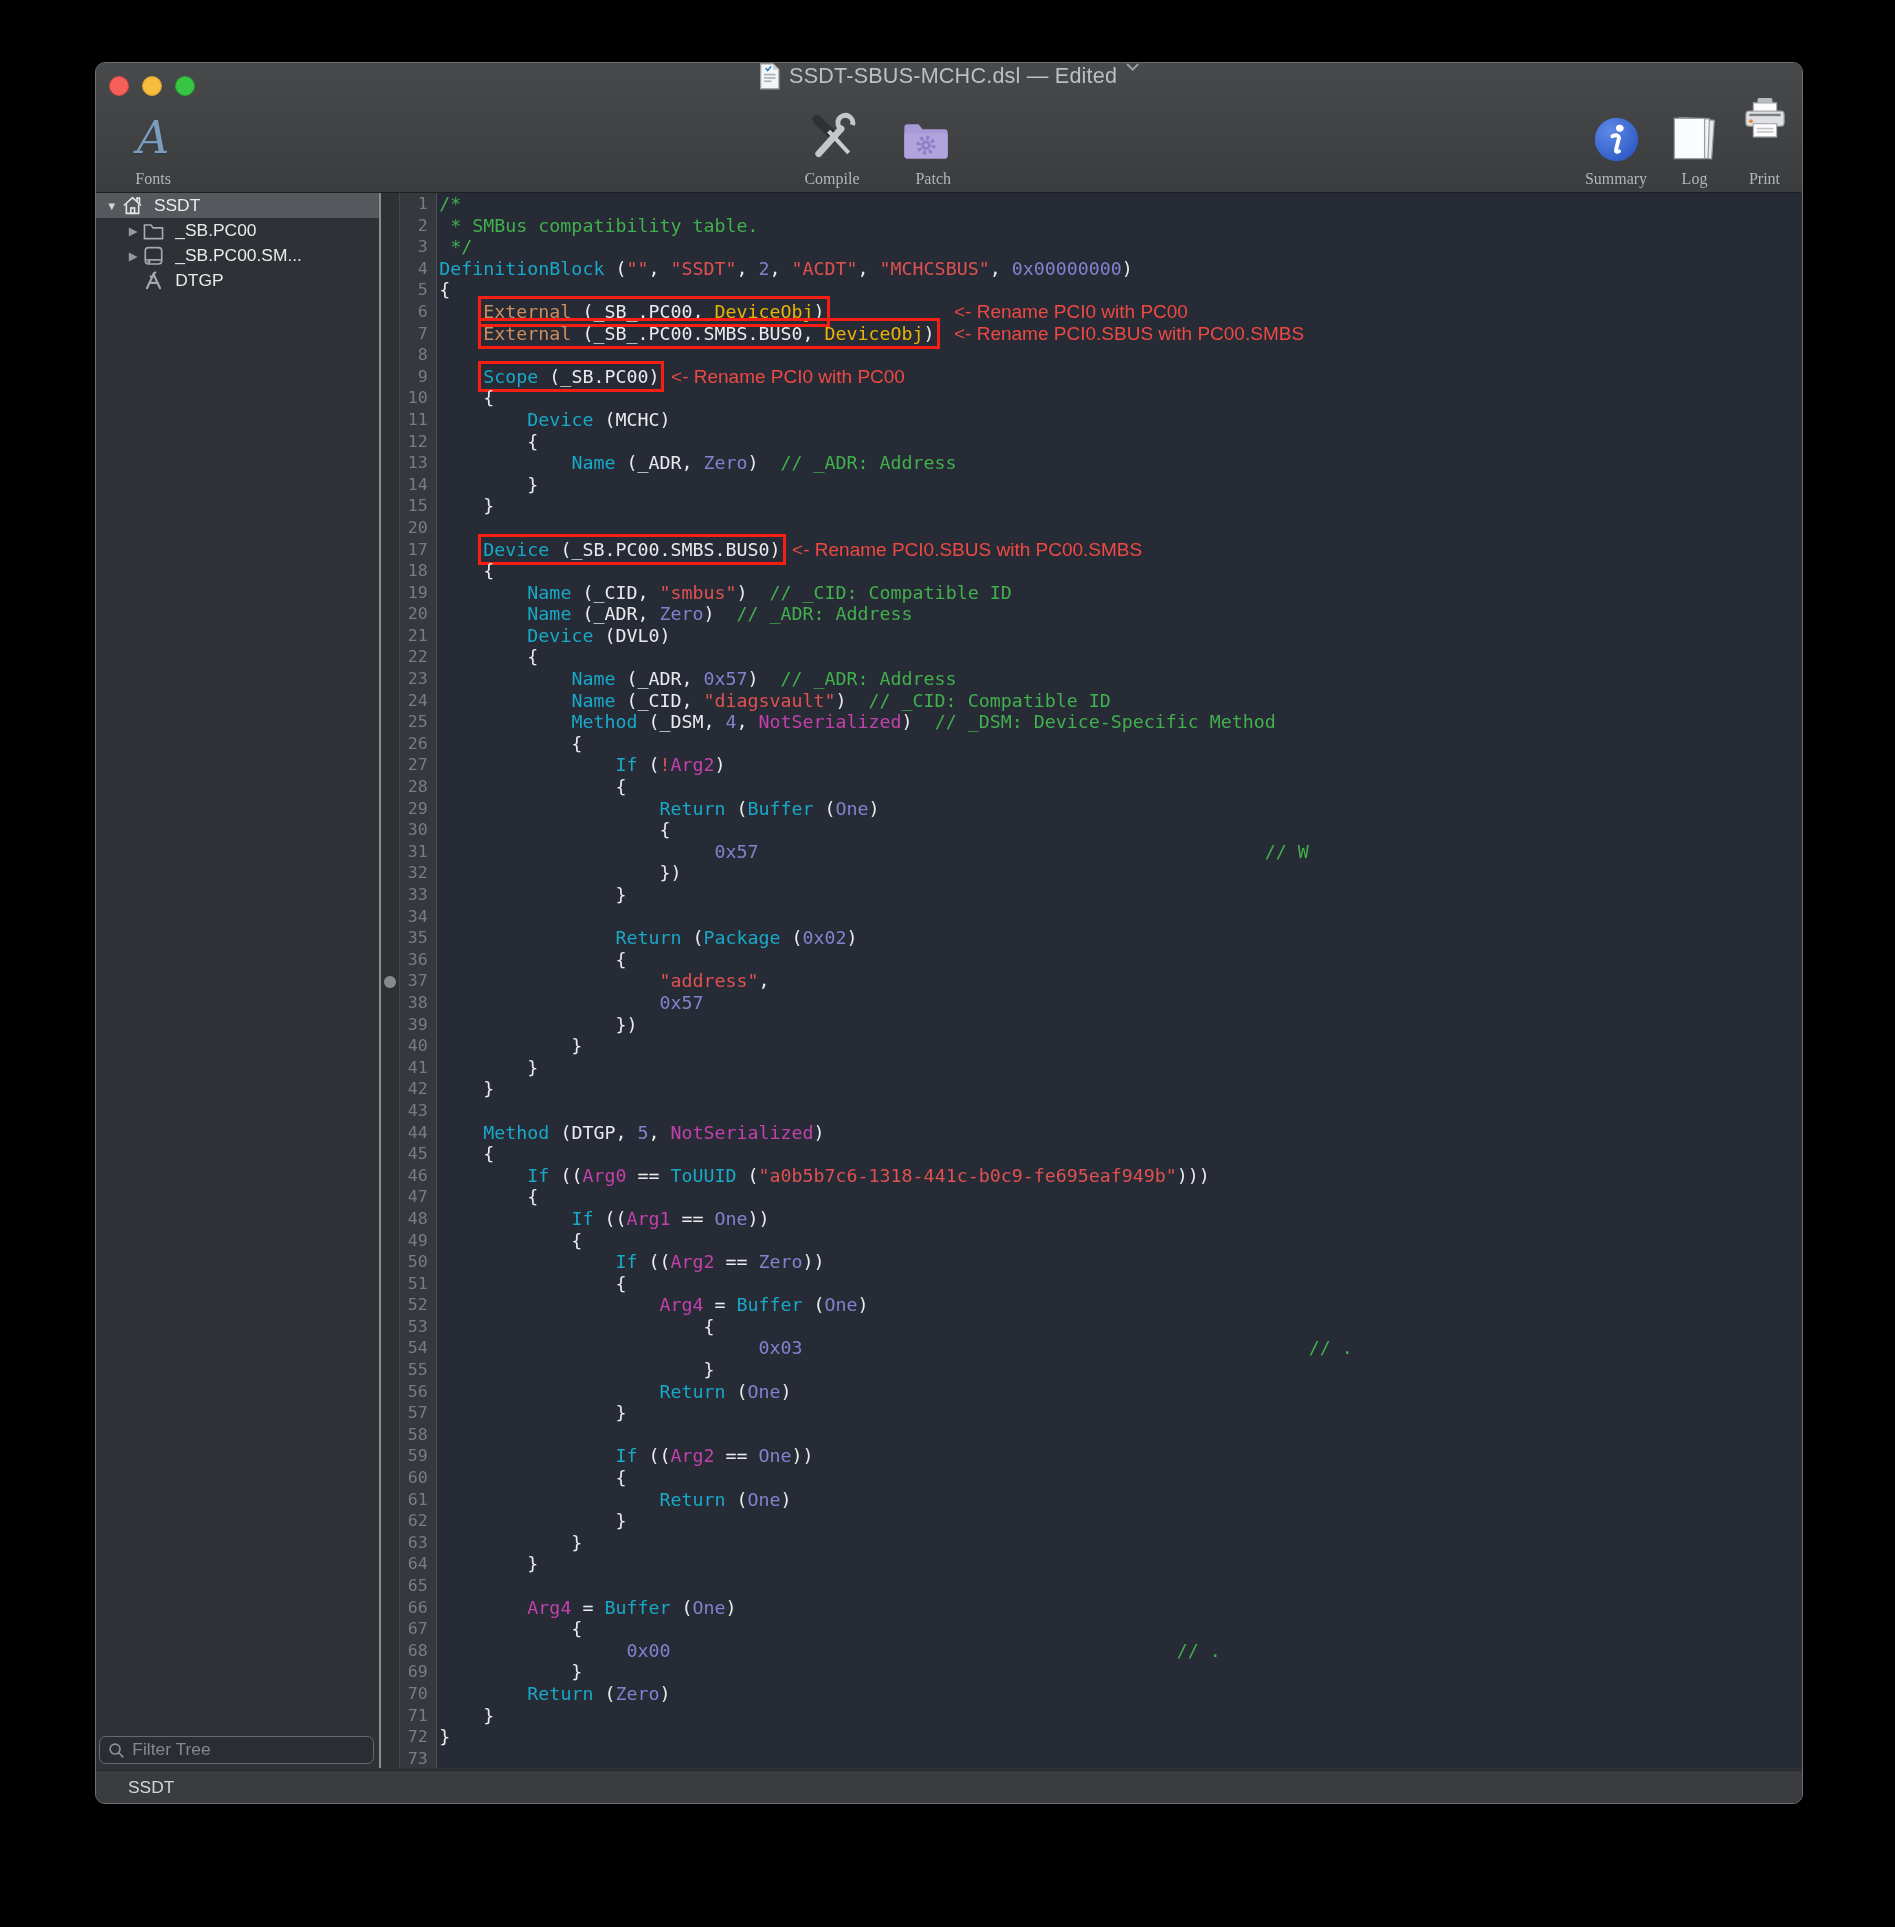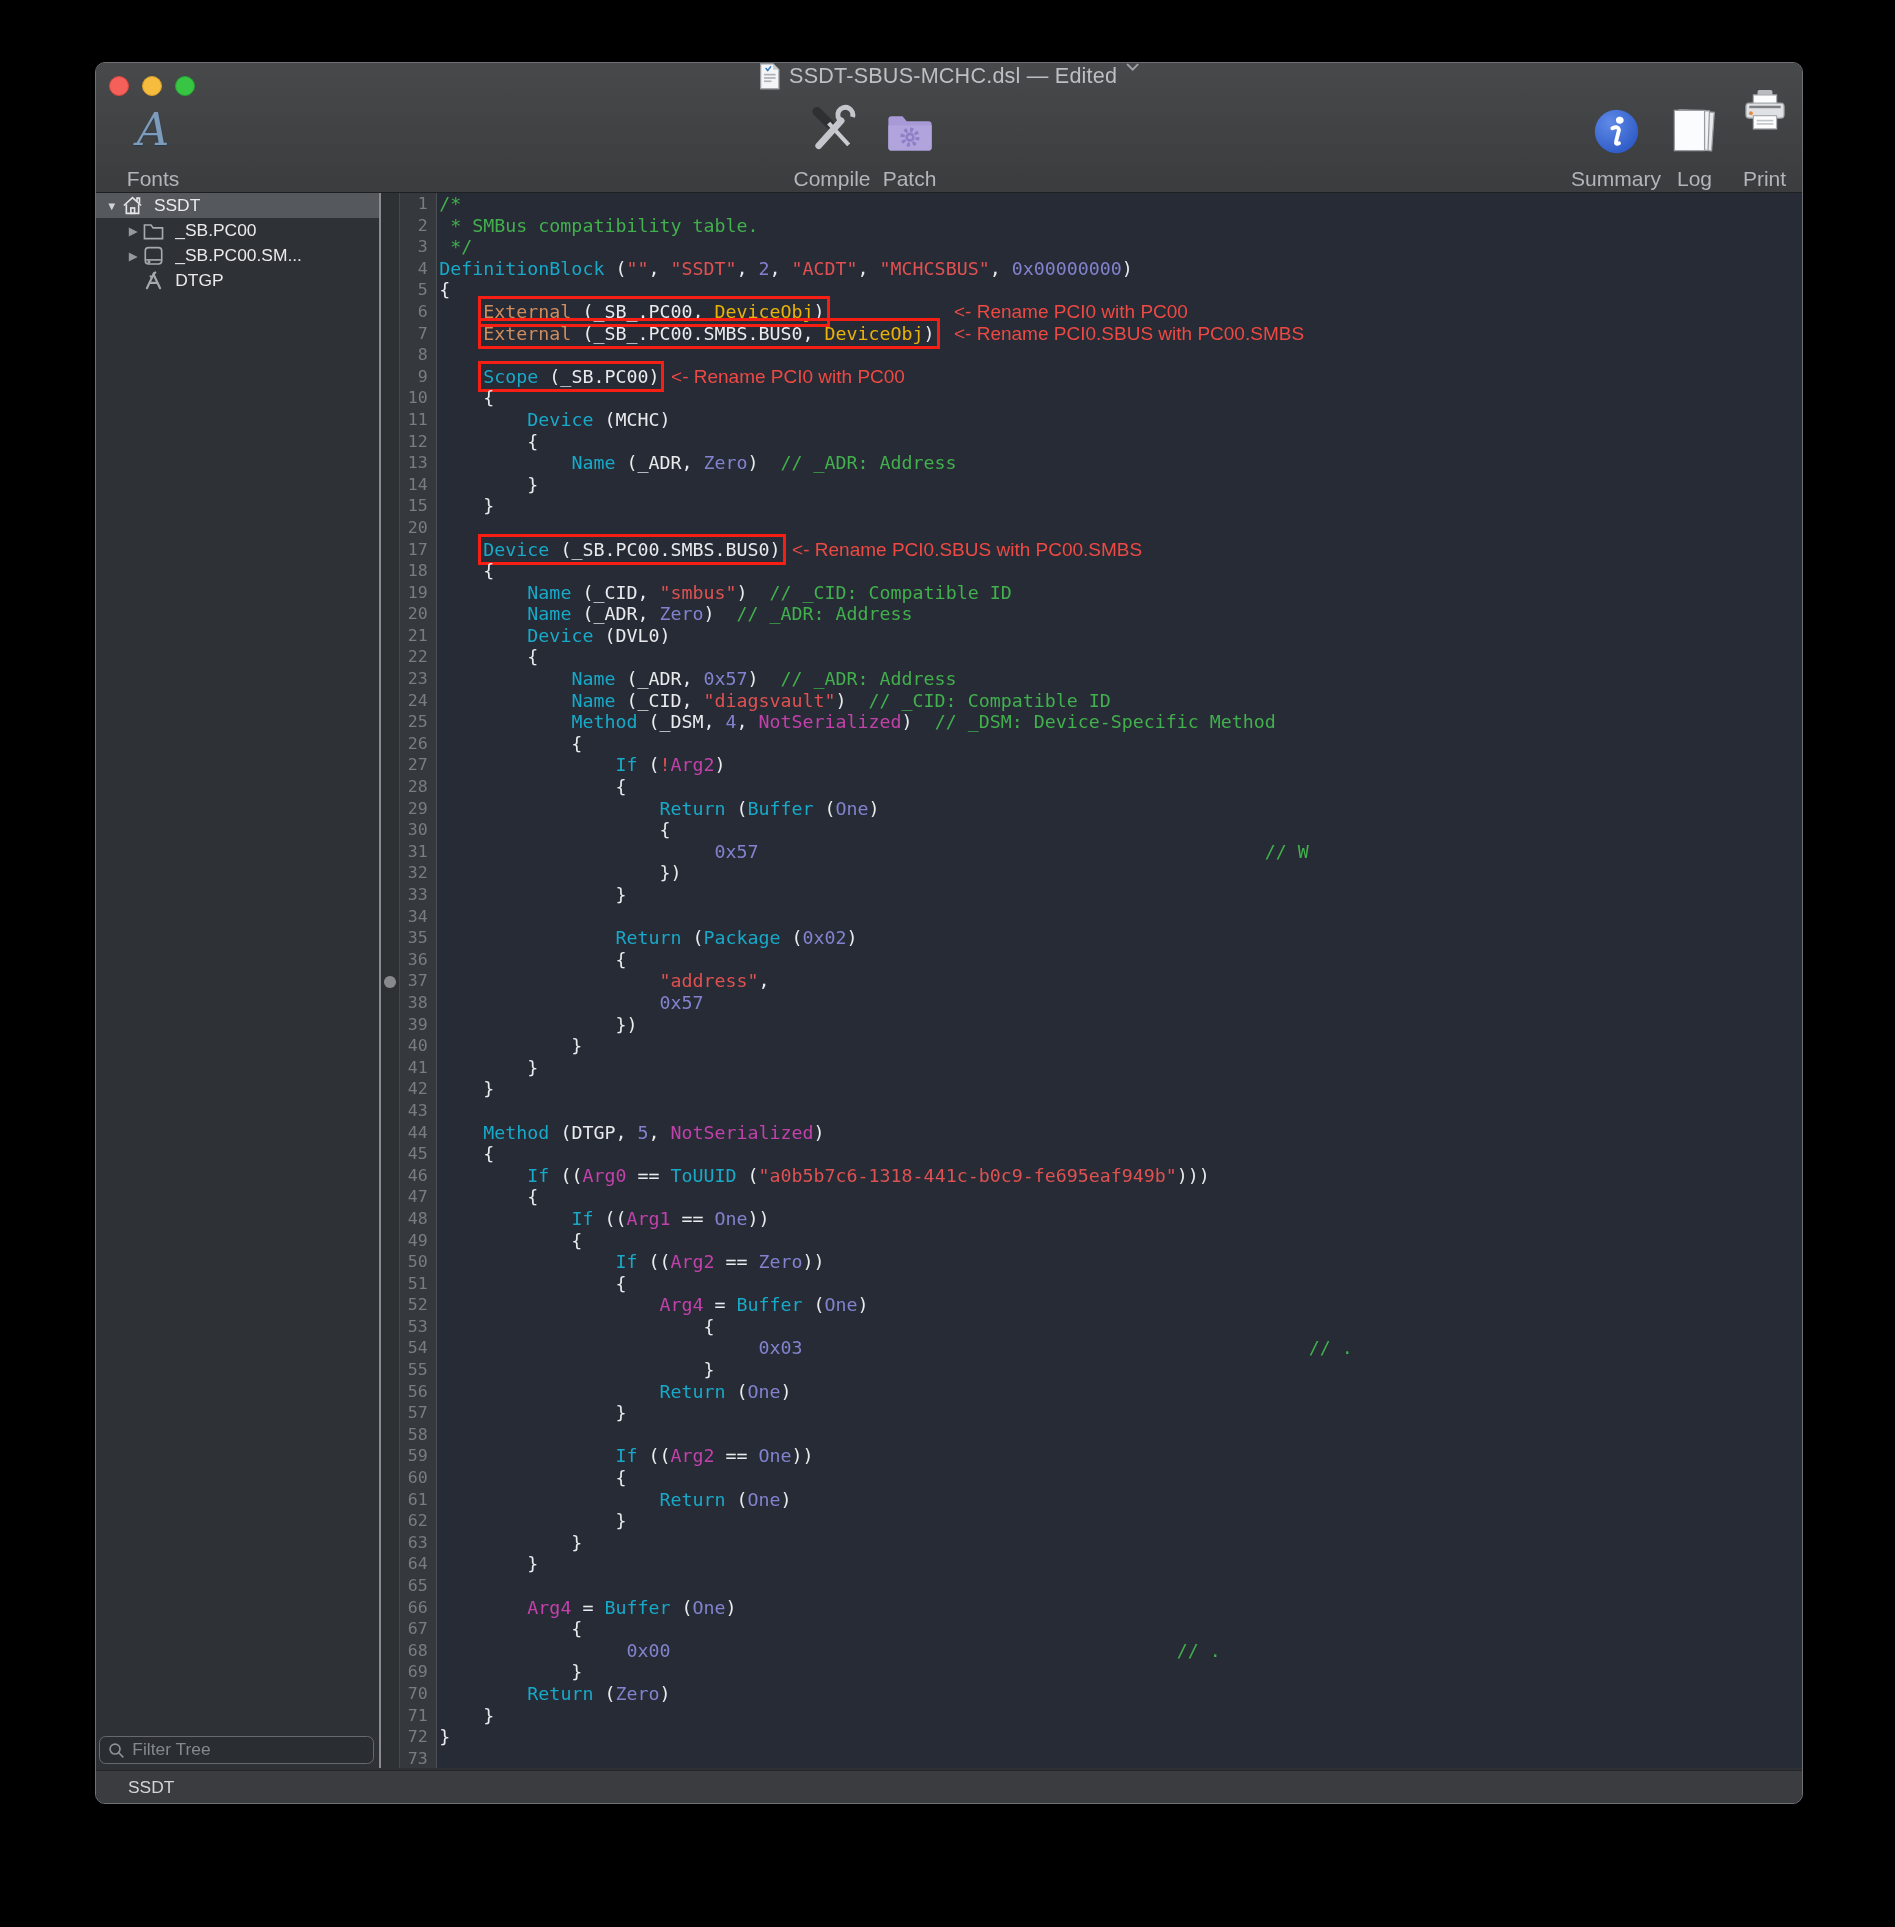--- a/index.html
+++ b/index.html
@@ -13,21 +13,21 @@
   .lights{position:absolute;left:12.5px;top:12.5px;display:flex;gap:13.3px;}
   .light{width:20px;height:20px;border-radius:50%;display:inline-block;}
   .light.red{background:#f5605a;border:0.8px solid #d8453f;box-sizing:border-box;}
   .light.yellow{background:#f6bc3e;border:0.8px solid #d9a02c;box-sizing:border-box;}
   .light.green{background:#38c544;border:0.8px solid #24a432;box-sizing:border-box;}
   .titlegroup{position:absolute;left:0;top:0;width:100%;height:43px;display:flex;align-items:flex-start;justify-content:center;gap:8.3px;}
   .title{font-size:21.6px;color:#bdbfc2;letter-spacing:0.2px;}
   .toolbar{position:absolute;left:0;top:43px;width:100%;height:86px;}
   .tbtn{position:absolute;top:5px;height:78px;display:flex;flex-direction:column;align-items:center;justify-content:flex-end;cursor:default;}
   .ticon{height:53px;display:flex;align-items:flex-end;justify-content:center;}
-  .tlabel{font-size:21px;color:#b3b5b8;margin-top:15px;line-height:20px;}
+  .tlabel{font-size:16px;color:#b3b5b8;margin-top:7px;line-height:20px;font-family:Liberation Serif, serif;}
   .fonts-glyph{font-family:"DejaVu Serif","Liberation Serif",serif;font-style:italic;font-size:45px;line-height:48px;
                color:#7d9cbc;text-shadow:0 0.8px 0.8px #2c3a49;}
   
   .content{position:absolute;left:0;top:130px;width:100%;height:1575px;}
   .sidebar{position:absolute;left:0;top:0;width:283px;height:100%;background:#2e3136;}
   .splitter{position:absolute;left:283px;top:0;width:1.7px;height:100%;background:#8a8c8f;}
   .srow{display:flex;align-items:center;height:25px;}
   .srow.sel{background:#55585d;}
   .disc{width:18.3px;font-size:11.6px;color:#95989c;text-align:center;flex:none;}
   .srow.sel .disc{color:#d2d3d5;}
@@ -107,21 +107,21 @@
           <svg width="52" height="50" viewBox="0 0 62 60">
             <line x1="13" y1="9" x2="29" y2="25" stroke="#2e3032" stroke-width="11" stroke-linecap="round"></line>
             <line x1="27" y1="23" x2="51" y2="49" stroke="#c9ccd0" stroke-width="5"></line>
             <circle cx="47" cy="13" r="9" stroke="#c3c7cc" stroke-width="6" fill="none" stroke-dasharray="40 17" transform="rotate(120 47 13)"></circle>
             <line x1="42" y1="20" x2="15" y2="50" stroke="#c3c7cc" stroke-width="8" stroke-linecap="round"></line>
           </svg>
         </div>
         <span class="tlabel">Compile</span>
       </div>
 
-      <div class="tbtn" style="left:772px;width:83px;">
+      <div class="tbtn" style="left:772px;width:83px;align-items:flex-end;">
         <div class="ticon">
           <svg width="50" height="42" viewBox="0 0 60 50">
             <path d="M4 9 q0-4 4-4 h13 l5 6 h26 q4 0 4 4 v27 q0 4-4 4 H8 q-4 0-4-4 z" fill="#a89ad6"></path>
             <path d="M4 16 h52 v26 q0 4-4 4 H8 q-4 0-4-4 z" fill="#b1a4dc"></path>
             <circle cx="30" cy="30" r="9" stroke="#8d7ec6" stroke-width="5" fill="none" stroke-dasharray="3.5 3.56"></circle>
             <circle cx="30" cy="30" r="5.5" fill="#8d7ec6"></circle>
             <circle cx="30" cy="30" r="2.4" fill="#b1a4dc"></circle>
           </svg>
         </div>
         <span class="tlabel">Patch</span>

